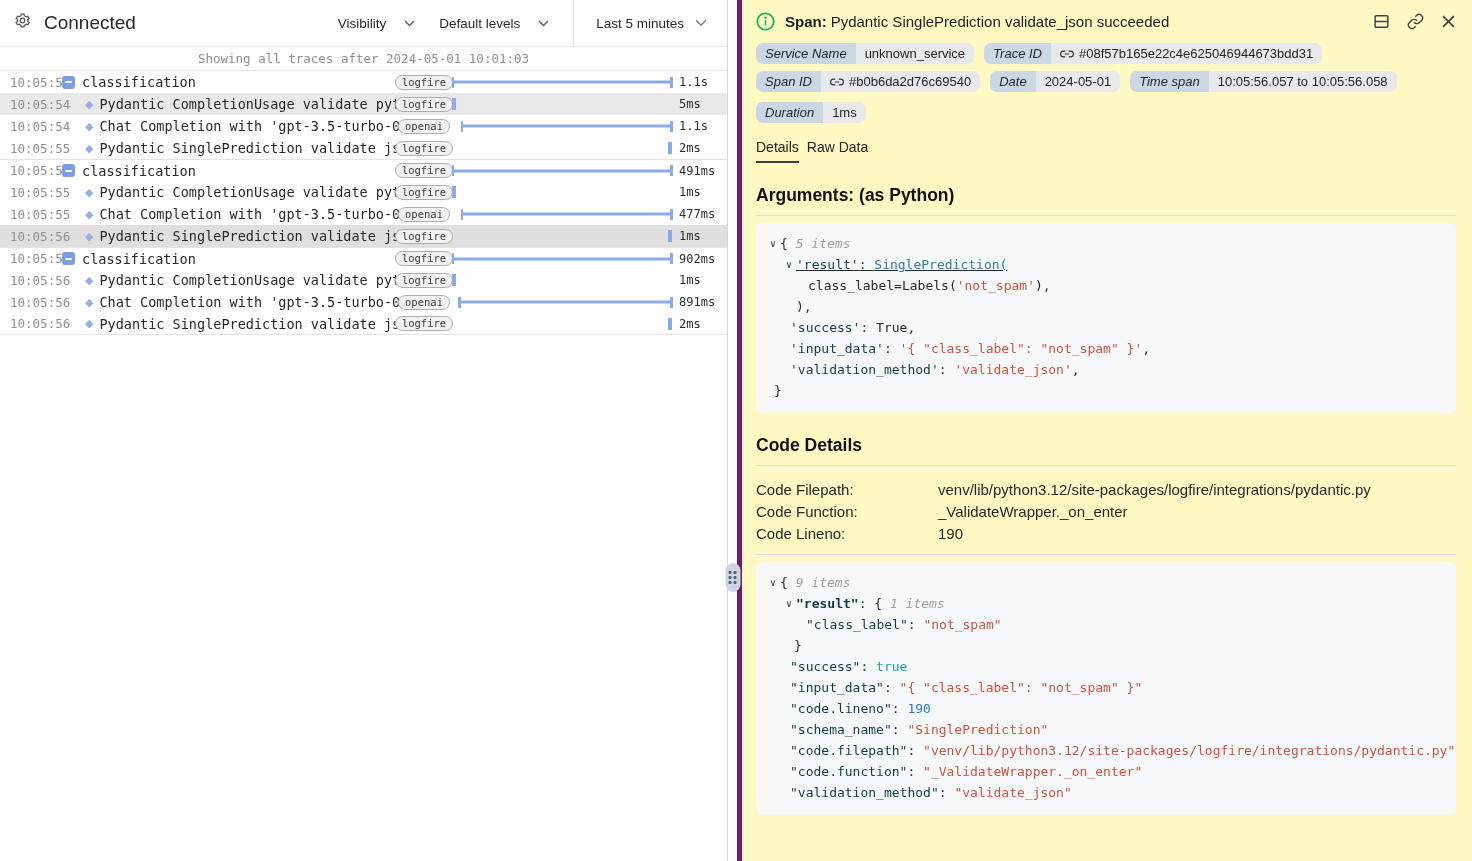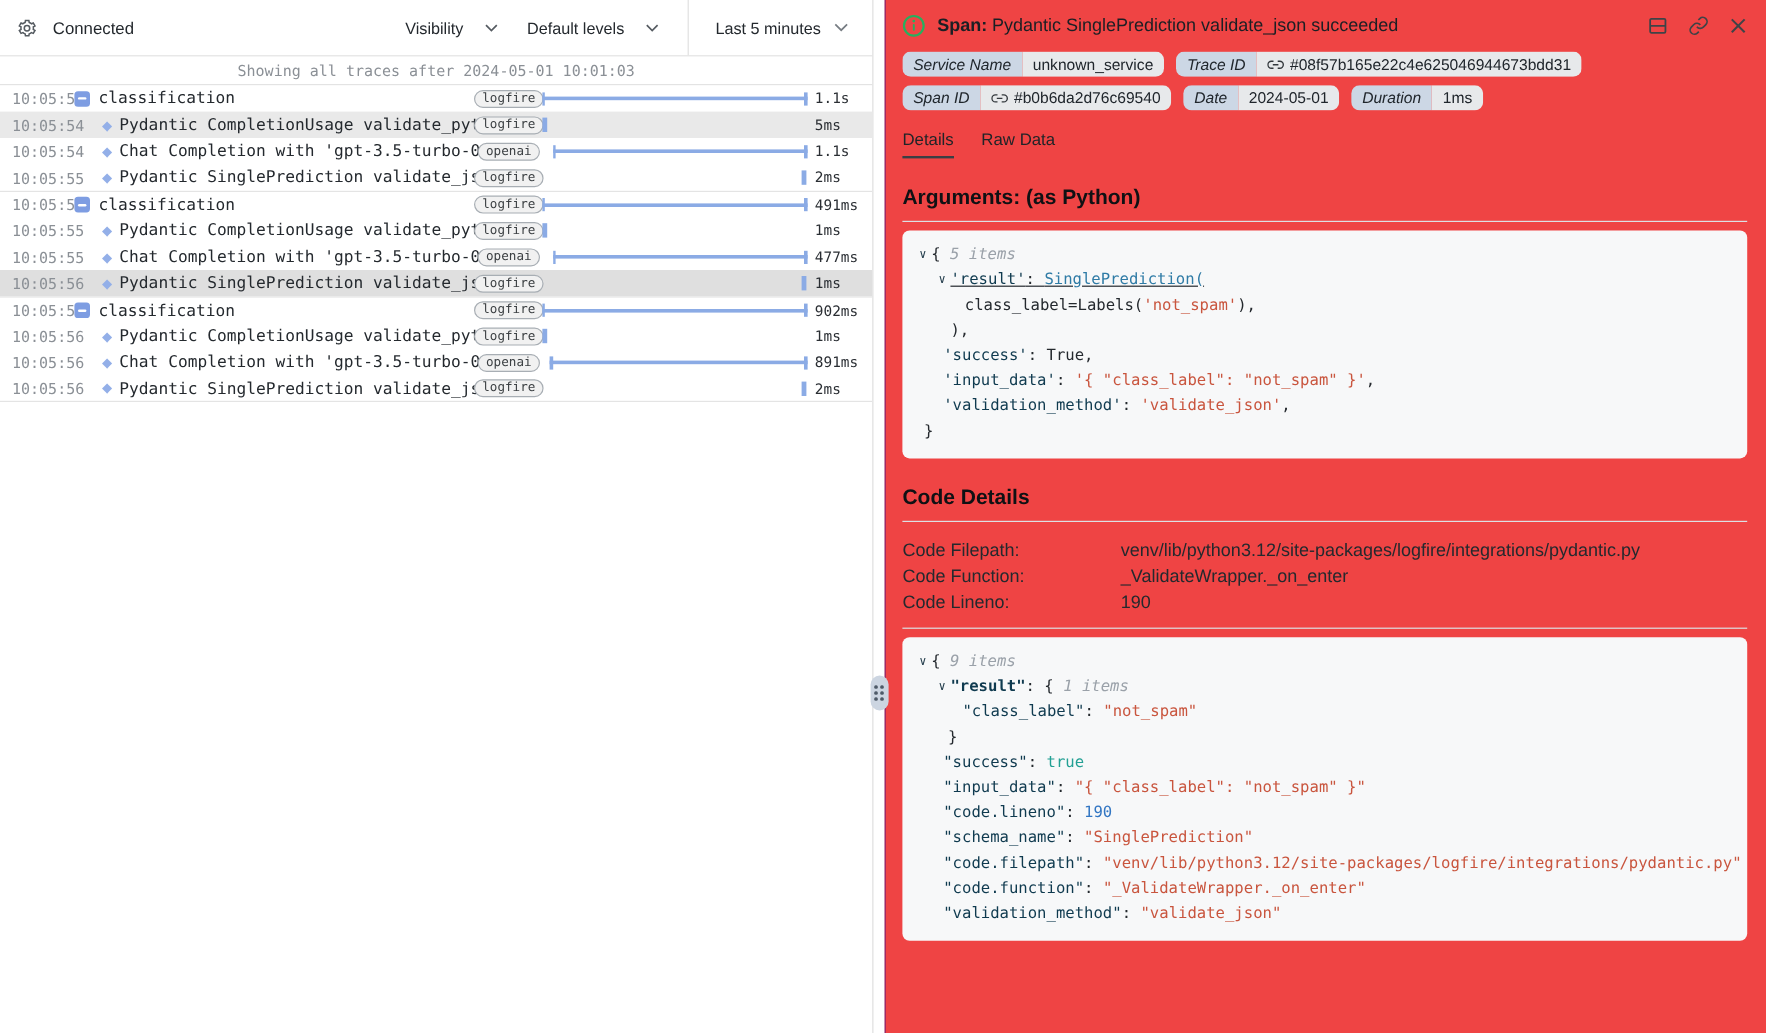--- a/index.html
+++ b/index.html
@@ -8,21 +8,21 @@
     --c-num:#3276c3; --c-cls:#2f7ba6; --c-badge-label:#ccd7e5; --c-badge-value:#e7e9eb;
     --c-hl:#e9e9e9; --c-selected:#dfdfdf;
   }
   *{box-sizing:border-box;margin:0;padding:0}
   body{font-family:"Liberation Sans",sans-serif;background:#fff;color:#1b1f24}
   .app{width:1472px;height:861px;display:flex;background:#fff;overflow:hidden}
 
   
   .left-panel{width:728px;flex:none;display:flex;flex-direction:column;border-right:1px solid #d8d8d8;background:#fff}
   .topbar{height:47px;flex:none;display:flex;align-items:center;justify-content:space-between;border-bottom:1px solid #e3e3e3}
-  .topbar-left{display:flex;align-items:center;gap:13px;padding-left:14px;font-size:14px;color:#24292e}
+  .topbar-left{display:flex;align-items:flex-start;gap:13px;padding-left:14px;font-size:19px;color:#24292e}
   .topbar-right{display:flex;align-items:center;height:100%}
   .dd{display:flex;align-items:center;gap:18px;font-size:13.5px;color:#24292e;margin-right:24px;cursor:pointer}
   .time-range{border-left:1px solid #e0e0e0;height:100%;display:flex;align-items:center;gap:11px;padding:0 20px 0 22px;font-size:13.5px;color:#24292e;cursor:pointer}
   .list-header{height:24px;flex:none;display:flex;align-items:center;justify-content:center;border-bottom:1px solid #e3e3e3;font-family:"DejaVu Sans Mono",monospace;font-size:12.5px;color:#8b9096}
   .trace-list{flex:1;overflow:hidden}
   .trace-row{height:22px;display:flex;align-items:center;cursor:pointer}
   .trace-row.group-start{border-top:1px solid #e4e4e4}
   .trace-row.group-end{border-bottom:1px solid #e4e4e4}
   .trace-row.hl{background:var(--c-hl)}
   .trace-row.selected{background:var(--c-selected)}
@@ -40,32 +40,32 @@
   .bar-line::before{left:0}.bar-line::after{right:0}
   .bar-tick{position:absolute;top:50%;transform:translateY(-50%);width:4px;height:12px;background:var(--c-bar)}
   .t-dur{flex:none;width:52px;padding-left:4px;font-family:"DejaVu Sans Mono",monospace;font-size:12px;color:#2a2e33}
 
   
   .gutter{width:9px;flex:none;position:relative;background:#fff}
   .drag-handle{position:absolute;top:563px;left:50%;transform:translateX(-50%);width:15px;height:29px;background:#ccd5e1;border-radius:8px;display:grid;grid-template-columns:repeat(2,4px);grid-template-rows:repeat(3,4px);place-content:center;gap:1px;cursor:col-resize}
   .drag-handle i{width:2.5px;height:2.5px;border-radius:50%;background:#4e5a68;margin:auto}
 
   
-  .right-panel{flex:1;border-left:1px solid #701a75;background:#ef4444;padding:12px 16px 0 14px;overflow:hidden}
+  .right-panel{flex:1;border-left:5px solid #701a75;background:#fef9c3;padding:12px 16px 0 14px;overflow:hidden}
   .detail-header{display:flex;align-items:center}
   .info-icon{flex:none;margin-right:10px;display:flex}
   .detail-title{flex:1;font-size:15px;color:#1b1f24}
   .detail-title b{font-weight:bold;margin-right:4px}
   .header-icons{display:flex;align-items:center;gap:17px;color:#3f4347}
   .hicon{display:flex;cursor:pointer}
   .badge-row{display:flex;gap:10px;margin-top:12px;flex-wrap:wrap}
   .badge{display:inline-flex;align-items:stretch;font-size:13px;border-radius:7px;overflow:hidden}
   .b-label{background:var(--c-badge-label);font-style:italic;padding:3px 9px;color:#20262c;display:flex;align-items:center}
   .b-value{background:var(--c-badge-value);padding:3px 9px;color:#20262c;display:flex;align-items:center;gap:5px}
-  .tabs{margin-top:16px;display:flex;gap:23px;font-size:14px}
+  .tabs{margin-top:16px;display:flex;gap:8px;font-size:14px}
   .tab{padding-bottom:6px;color:#202428;cursor:pointer}
   .tab.active{border-bottom:2px solid #3a3f44}
   .sec-h{font-size:17.5px;font-weight:bold;color:#0f1114;margin-top:22px;display:flex;align-items:center;gap:8px}
   .rule{border:none;border-top:1px solid #dde0e4;margin:9px 0 0}
   .code-block{margin-top:7px;background:#f7f8f9;border-radius:6px;padding:10px 12px 12px;font-family:"DejaVu Sans Mono",monospace;font-size:13px;line-height:21px;color:#24292e}
   .code-line{white-space:pre}
   .tk-chev{display:inline-block;font-size:10px;color:#27404f;margin-right:4px;vertical-align:1px;cursor:pointer}
   .tk-key{color:var(--c-key)} .tk-keyb{color:var(--c-key);font-weight:bold}
   .tk-str{color:var(--c-str)} .tk-cls{color:var(--c-cls)}
   .tk-it{color:#9aa1a9;font-style:italic} .tk-bool{color:var(--c-bool)}
@@ -368,20 +368,26 @@
             <span>#b0b6da2d76c69540</span>
           </span>
         </span>
         <span class="badge">
           <span class="b-label">Date</span>
           <span class="b-value">
             <span>2024-05-01</span>
           </span>
         </span>
         <span class="badge">
+          <span class="b-label">Time span</span>
+          <span class="b-value">
+            <span>10:05:56.057 to 10:05:56.058</span>
+          </span>
+        </span>
+        <span class="badge">
           <span class="b-label">Duration</span>
           <span class="b-value">
             <span>1ms</span>
           </span>
         </span>
       </div>
 
     <div class="tabs">
       <span class="tab active">Details</span>
       <span class="tab">Raw Data</span>

